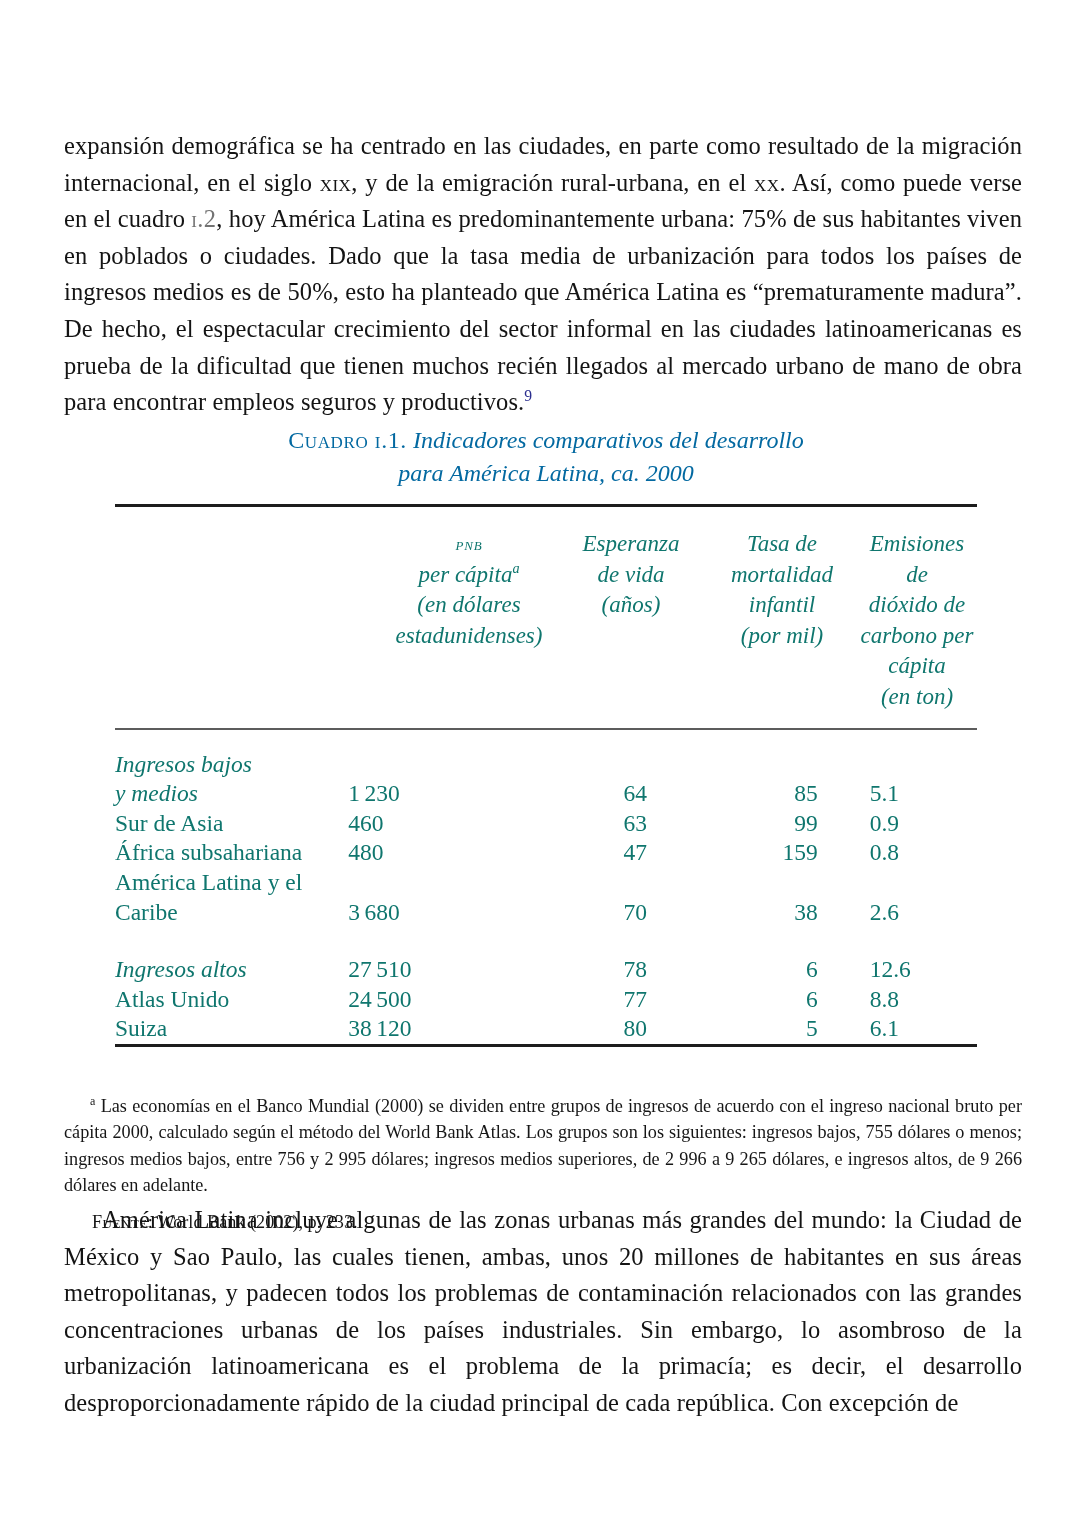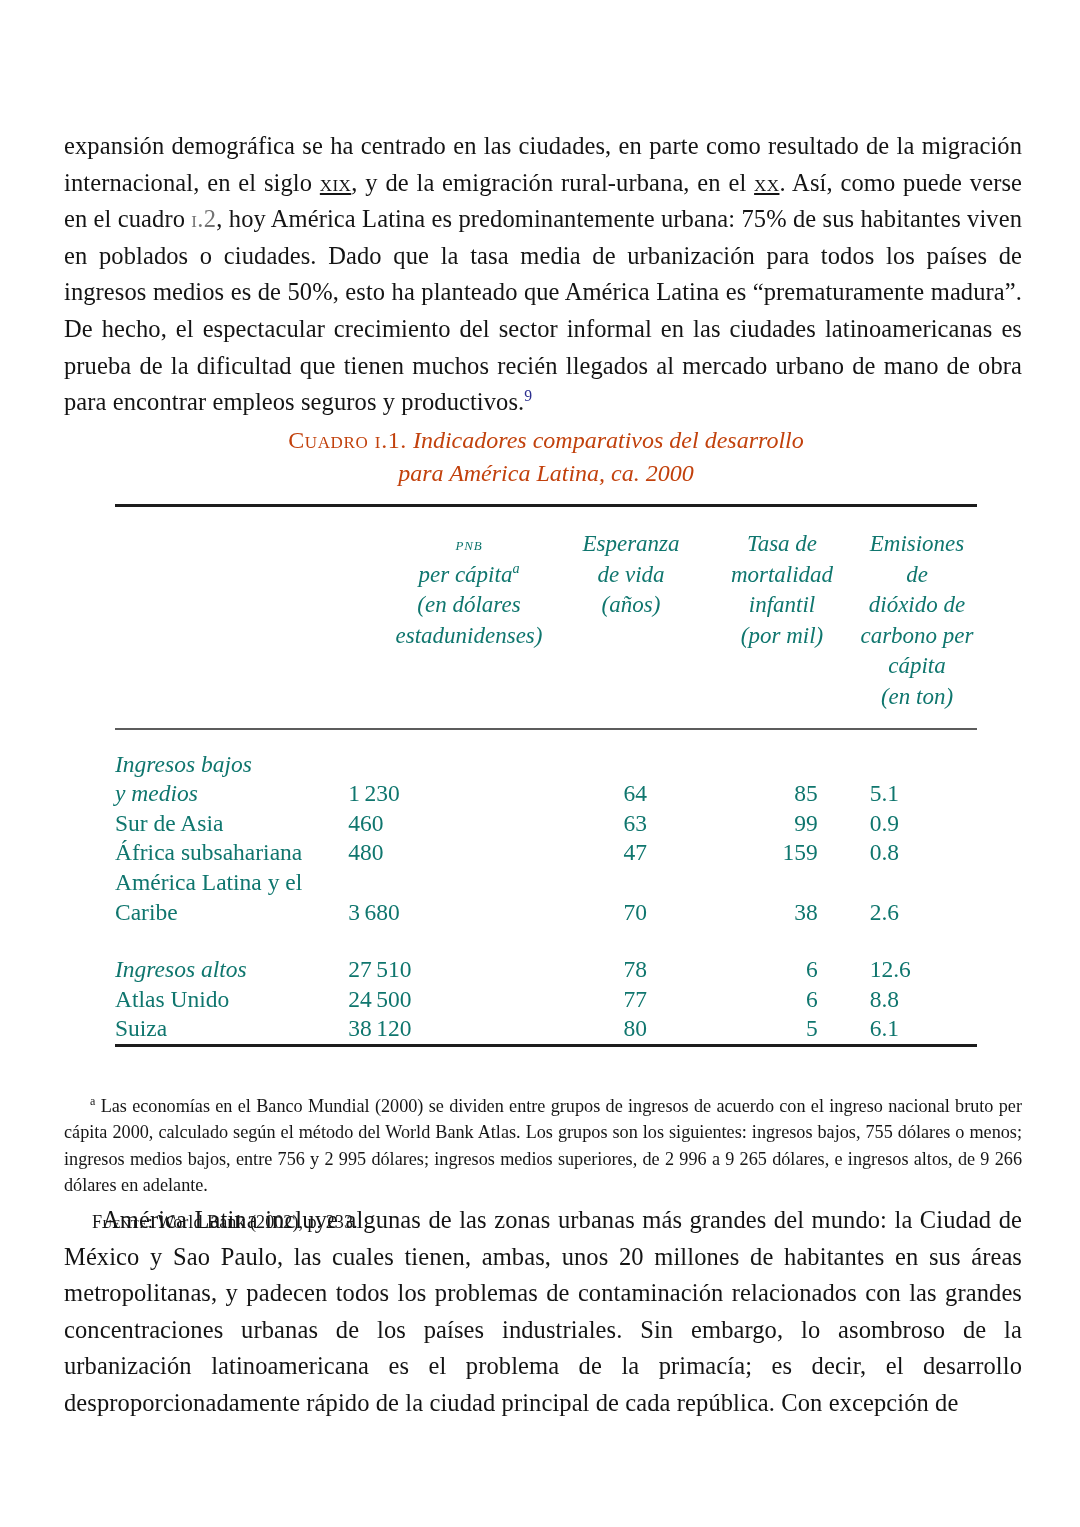--- a/index.html
+++ b/index.html
@@ -34,21 +34,20 @@
     color: #141414;
     letter-spacing: 0.1px;
   }
   .para-top { top: 128px; }
   .para-bottom { top: 1202px; }
   .indent { text-indent: 38px; }
 
   .smallcaps {
     font-variant: small-caps;
     letter-spacing: 0.4px;
-    text-decoration: underline;
   }
   .link {
     color: #737373;
     font-variant: small-caps;
     letter-spacing: 0.3px;
   }
   sup.fnref {
     color: #2c2f8f;
     font-size: 0.64em;
     vertical-align: super;
@@ -59,21 +58,21 @@
   .table-block {
     position: absolute;
     left: 115px;
     top: 424px;
     width: 862px;
   }
   .tbl-caption {
     text-align: center;
     font-size: 24px;
     line-height: 33px;
-    color: #c2410c;
+    color: #0369a1;
     margin-bottom: 14px;
   }
   .tbl-caption .cuadro {
     font-variant: small-caps;
     font-style: normal;
     letter-spacing: 0.6px;
   }
   .tbl-caption .capt-italic {
     font-style: italic;
   }

